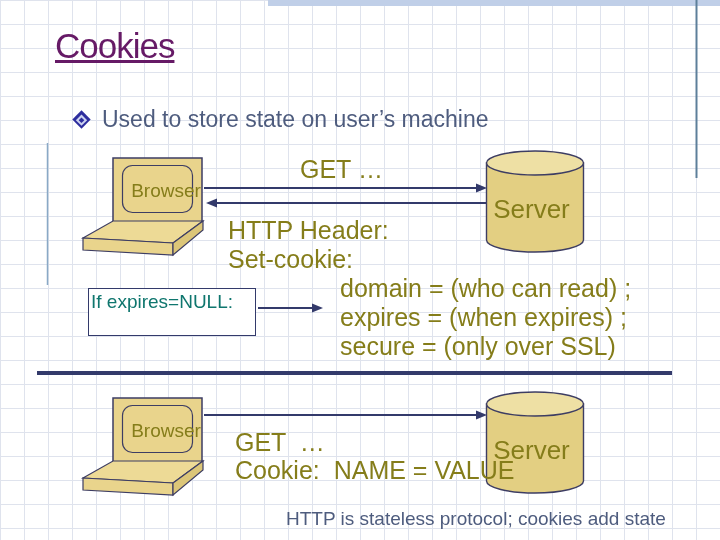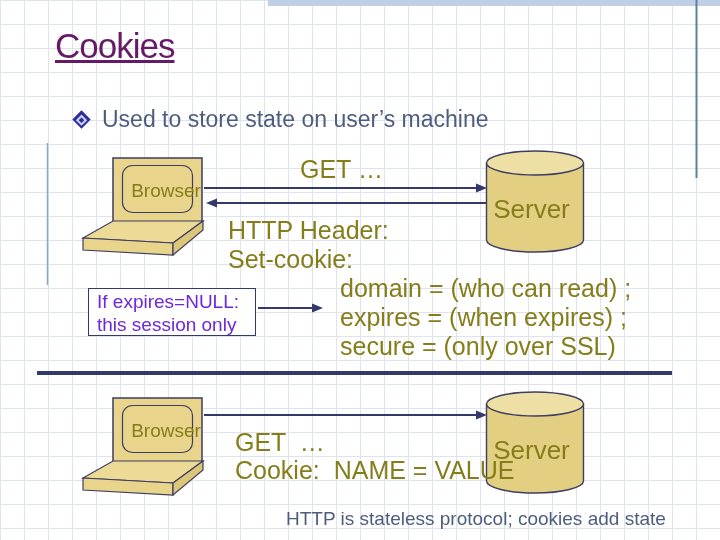--- a/index.html
+++ b/index.html
@@ -24,22 +24,22 @@
   .diamond{width:13px; height:13px; transform:rotate(45deg); background:#2d2d9e;
            display:flex; align-items:center; justify-content:center;}
   .diamond .mid{width:8px; height:8px; background:#ccd2f0; display:flex; align-items:center; justify-content:center;}
   .diamond .core{width:4px; height:4px; background:#2d2d9e;}
   #bullet-text{font-size:23px; color:var(--c-slate); white-space:nowrap;}
   .dtext{position:absolute; font-size:25px; color:var(--c-olive); white-space:pre; line-height:1.05;}
   .entity-label{position:absolute; color:var(--c-olive); text-align:center; white-space:nowrap;}
   .browser-label{width:88px; font-size:19px;}
   .server-label{width:89px; font-size:26px;}
   #note-box{left:88px; top:288px; width:168px; height:48px; border:1.5px solid var(--c-navy);
-            background:var(--c-bg); font-size:19px; line-height:23px; color:#6d28d9;
-            padding:1px 0 0 8px; box-sizing:border-box; white-space:nowrap;}
+            background:var(--c-bg); font-size:19px; line-height:23px; color:#0f766e;
+            padding:1px 0 0 2px; box-sizing:border-box; white-space:nowrap;}
   #footer{left:286px; top:508px; font-size:19px; color:var(--c-slate); white-space:nowrap;}
   svg{position:absolute; overflow:visible;}
   .laptop-svg{left:80px; width:170px; height:120px;}
   .server-svg{left:485px; width:100px; height:105px;}
   .mon{fill:var(--c-tan); stroke:var(--c-outline); stroke-width:1.5;}
   .scr{fill:var(--c-tan); stroke:var(--c-outline); stroke-width:1.2;}
   .ktop{fill:var(--c-tan-light); stroke:var(--c-outline); stroke-width:1.2;}
   .kfront{fill:var(--c-tan); stroke:var(--c-outline); stroke-width:1.2;}
   .kside{fill:var(--c-tan-dark); stroke:var(--c-outline); stroke-width:1.2;}
   .cyl-body{fill:var(--c-server-body); stroke:var(--c-outline); stroke-width:1.4;}
@@ -112,21 +112,20 @@
   <div class="dtext" style="left:300px; top:156px;">GET …</div>
 
   <div class="dtext" style="left:228px; top:217px;">HTTP Header:</div>
   <div class="dtext" style="left:228px; top:246px;">Set-cookie:</div>
   <div class="dtext" style="left:340px; top:275px;">domain = (who can read) ;</div>
   <div class="dtext" style="left:340px; top:304px;">expires = (when expires) ;</div>
   <div class="dtext" style="left:340px; top:333px;">secure = (only over SSL)</div>
 
   <div class="abs" id="note-box">
     <div>If expires=NULL:</div>
-    <div>this session only</div>
   </div>
 
   <svg class="laptop-svg" style="top:390px;" viewBox="0 0 170 120">
     <rect class="mon" x="33" y="8" width="89" height="64"></rect>
     <rect class="scr" x="42.5" y="15.5" width="70" height="47" rx="10"></rect>
     <polygon class="ktop" points="33,71 123,71 93,93 3,88"></polygon>
     <polygon class="kfront" points="3,88 93,93 93,105 3,100"></polygon>
     <polygon class="kside" points="123,71 123,80 93,105 93,93"></polygon>
   </svg>
   <div class="entity-label browser-label" style="left:122px; top:420px;">Browser</div>

